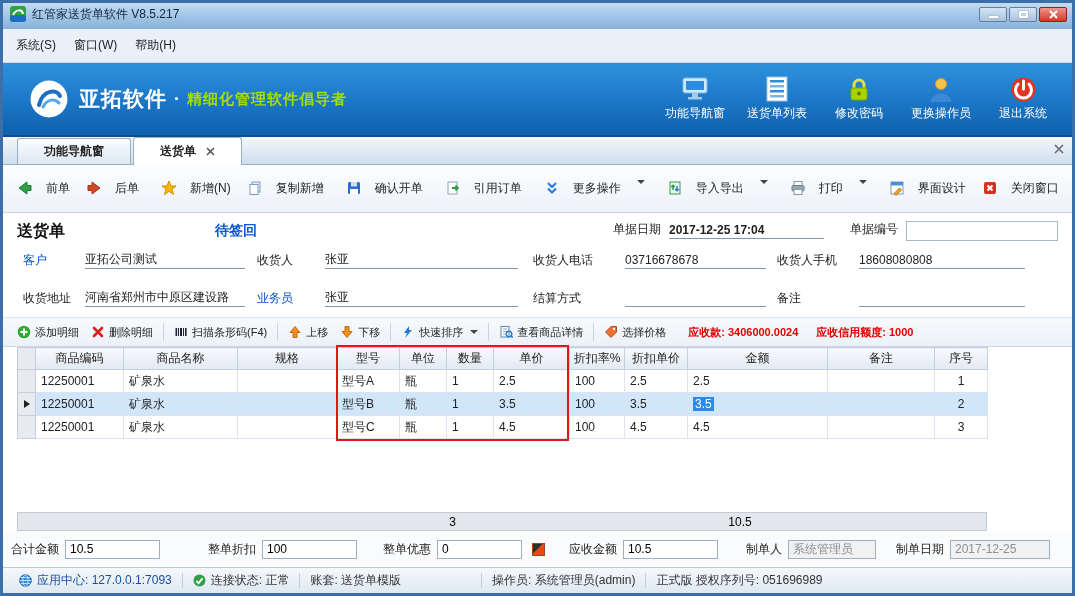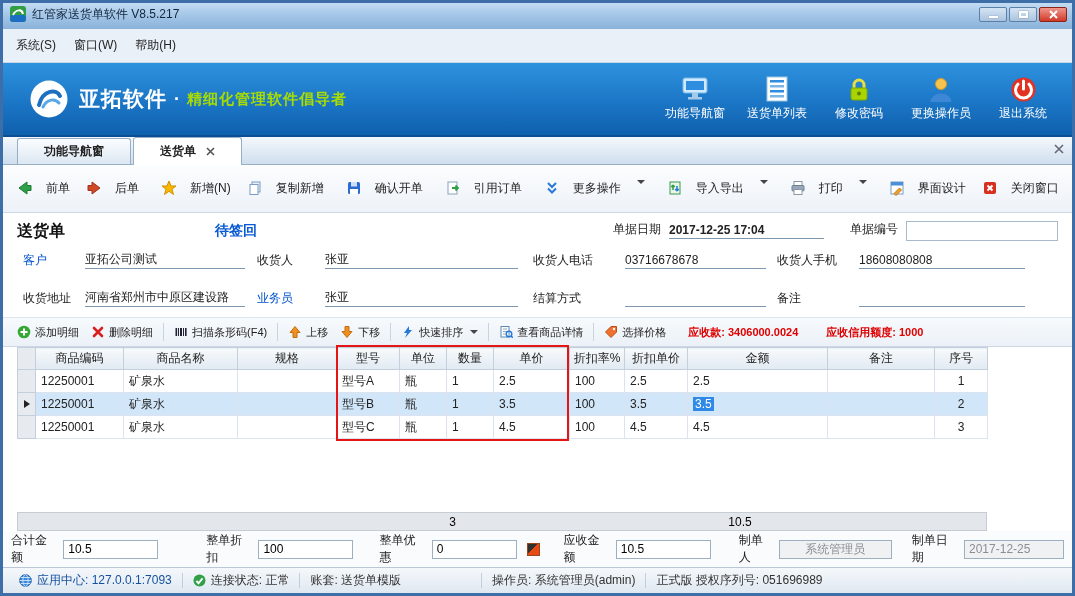--- a/index.html
+++ b/index.html
@@ -424,21 +424,21 @@
         <svg width="14" height="14" viewBox="0 0 14 14">
             <path d="M1.5 7 L7 1.5 H12.5 V7 L7 12.5 Z" fill="#f07030" stroke="#b84e18"></path>
             <circle cx="10" cy="4" r="1.2" fill="#fff"></circle>
           </svg>
         <span>选择价格</span>
       </div>
       <span class="red-stat" style="margin-left:16px;">
         <span>应收款:</span>
         <span>3406000.0024</span>
       </span>
-      <span class="red-stat" style="margin-left:28px;">
+      <span class="red-stat" style="margin-left:18px;">
         <span>应收信用额度:</span>
         <span>1000</span>
       </span>
     </div>
 
     <div class="gridwrap">
       <table class="grid">
         <colgroup>
           <col style="width:18px">
             <col style="width:88px">
@@ -541,21 +541,21 @@
         <span>整单优惠</span>
         <input class="f-input" style="width: 85px;" value="0">
         <span class="recalc-icon"></span>
       </div>
       <div class="fitem" style="margin-right:28px;">
         <span>应收金额</span>
         <input class="f-input" style="width: 95px;" value="10.5">
       </div>
       <div class="fitem" style="margin-right:20px;">
         <span>制单人</span>
-        <input class="f-input f-read" style="width: 113px; text-align: center;" readonly="" value="系统管理员">
+        <input class="f-input f-read" style="width: 88px;" readonly="" value="系统管理员">
       </div>
       <div class="fitem">
         <span>制单日期</span>
         <input class="f-input f-read" style="width: 100px;" readonly="" value="2017-12-25">
       </div>
     </div>
   </div>
 
   <div class="statusbar">
     <div class="sseg first">

